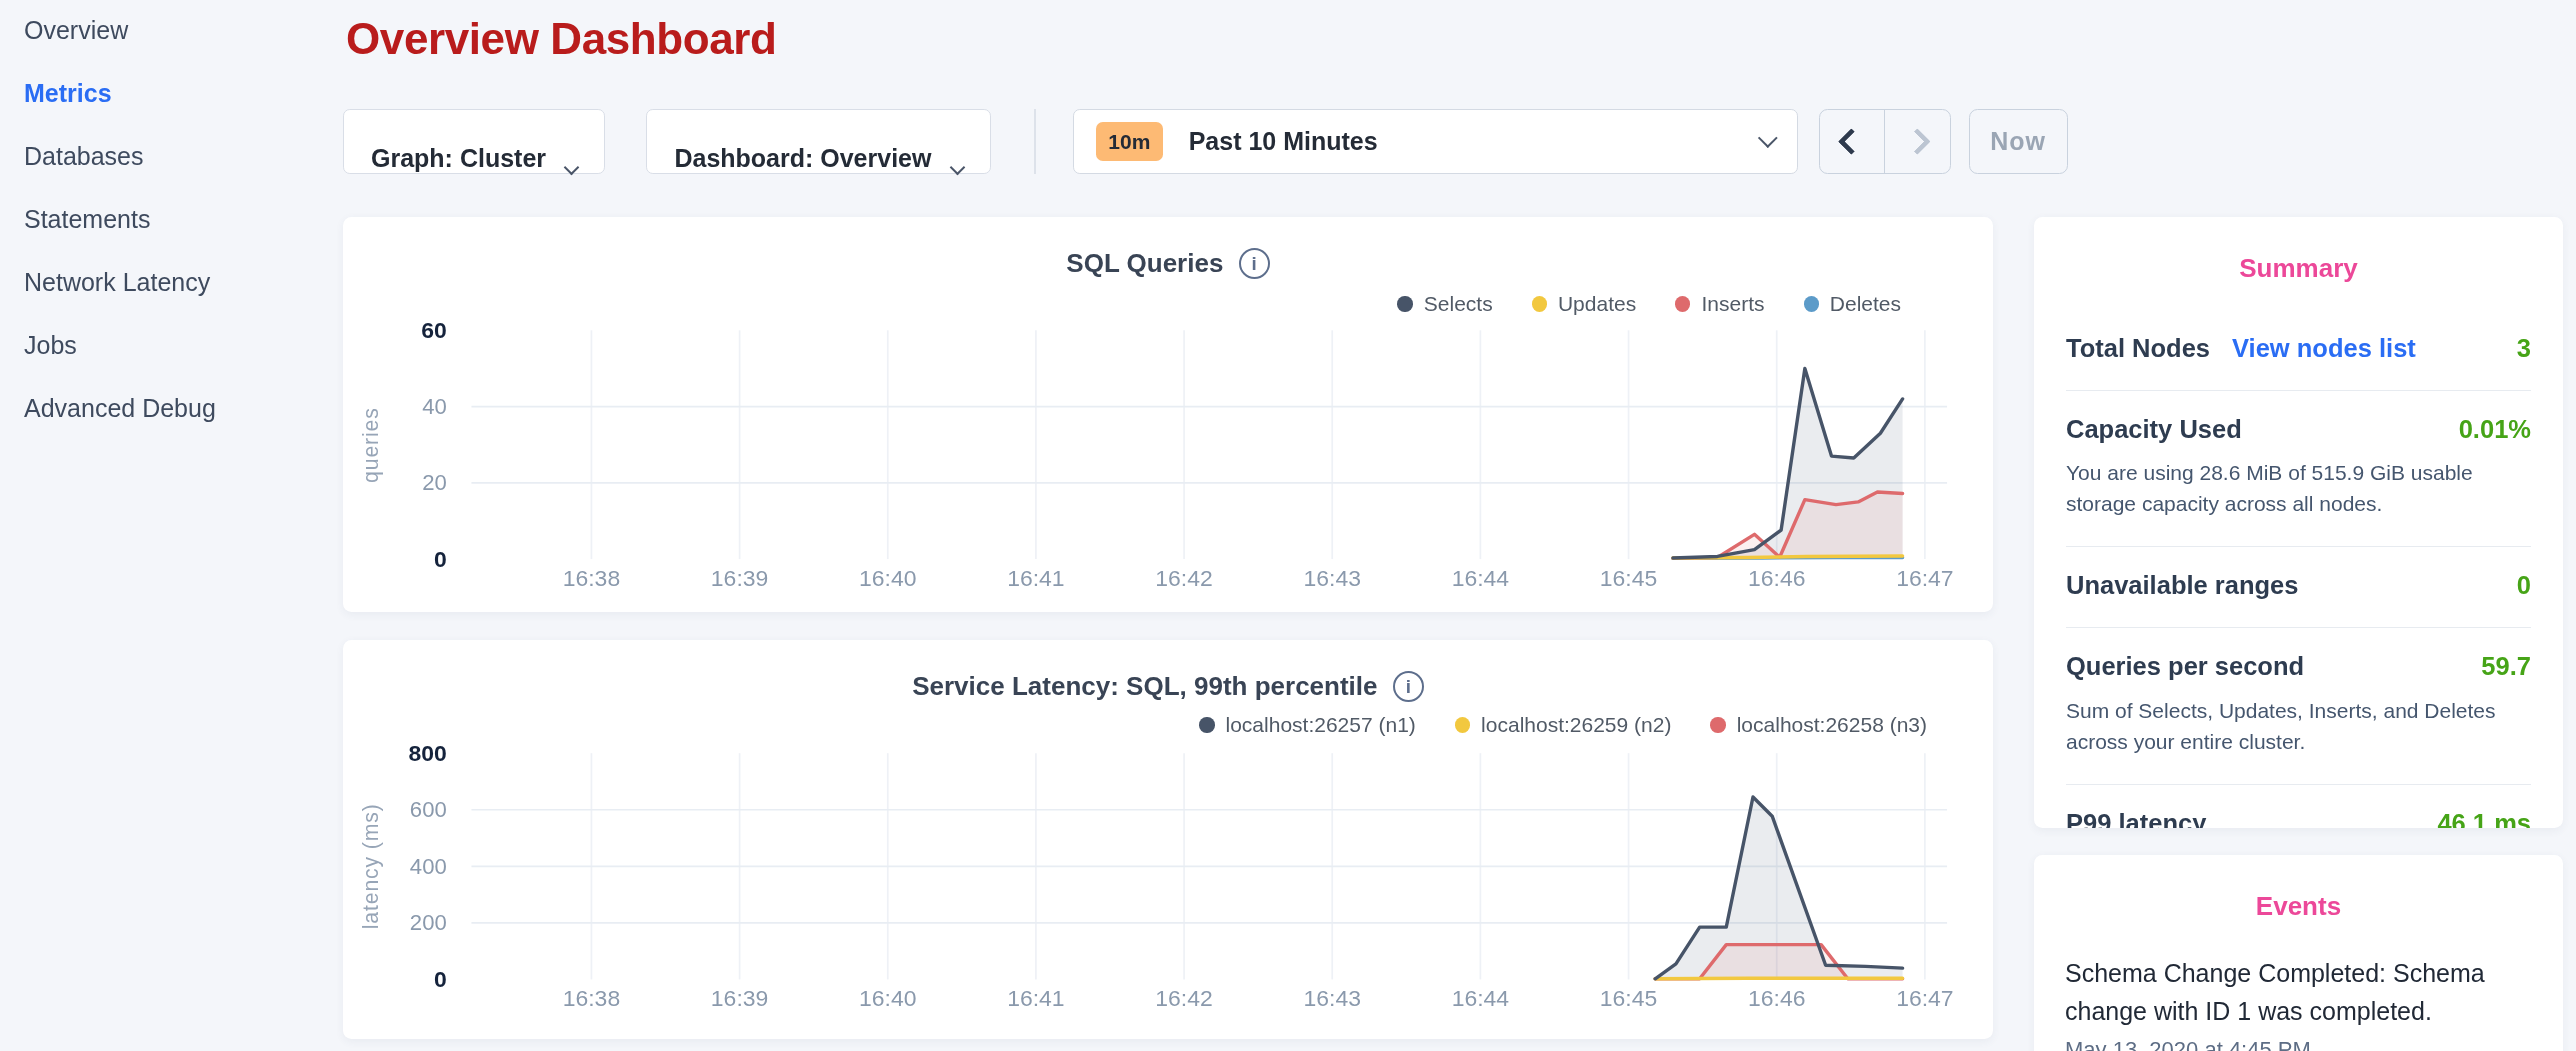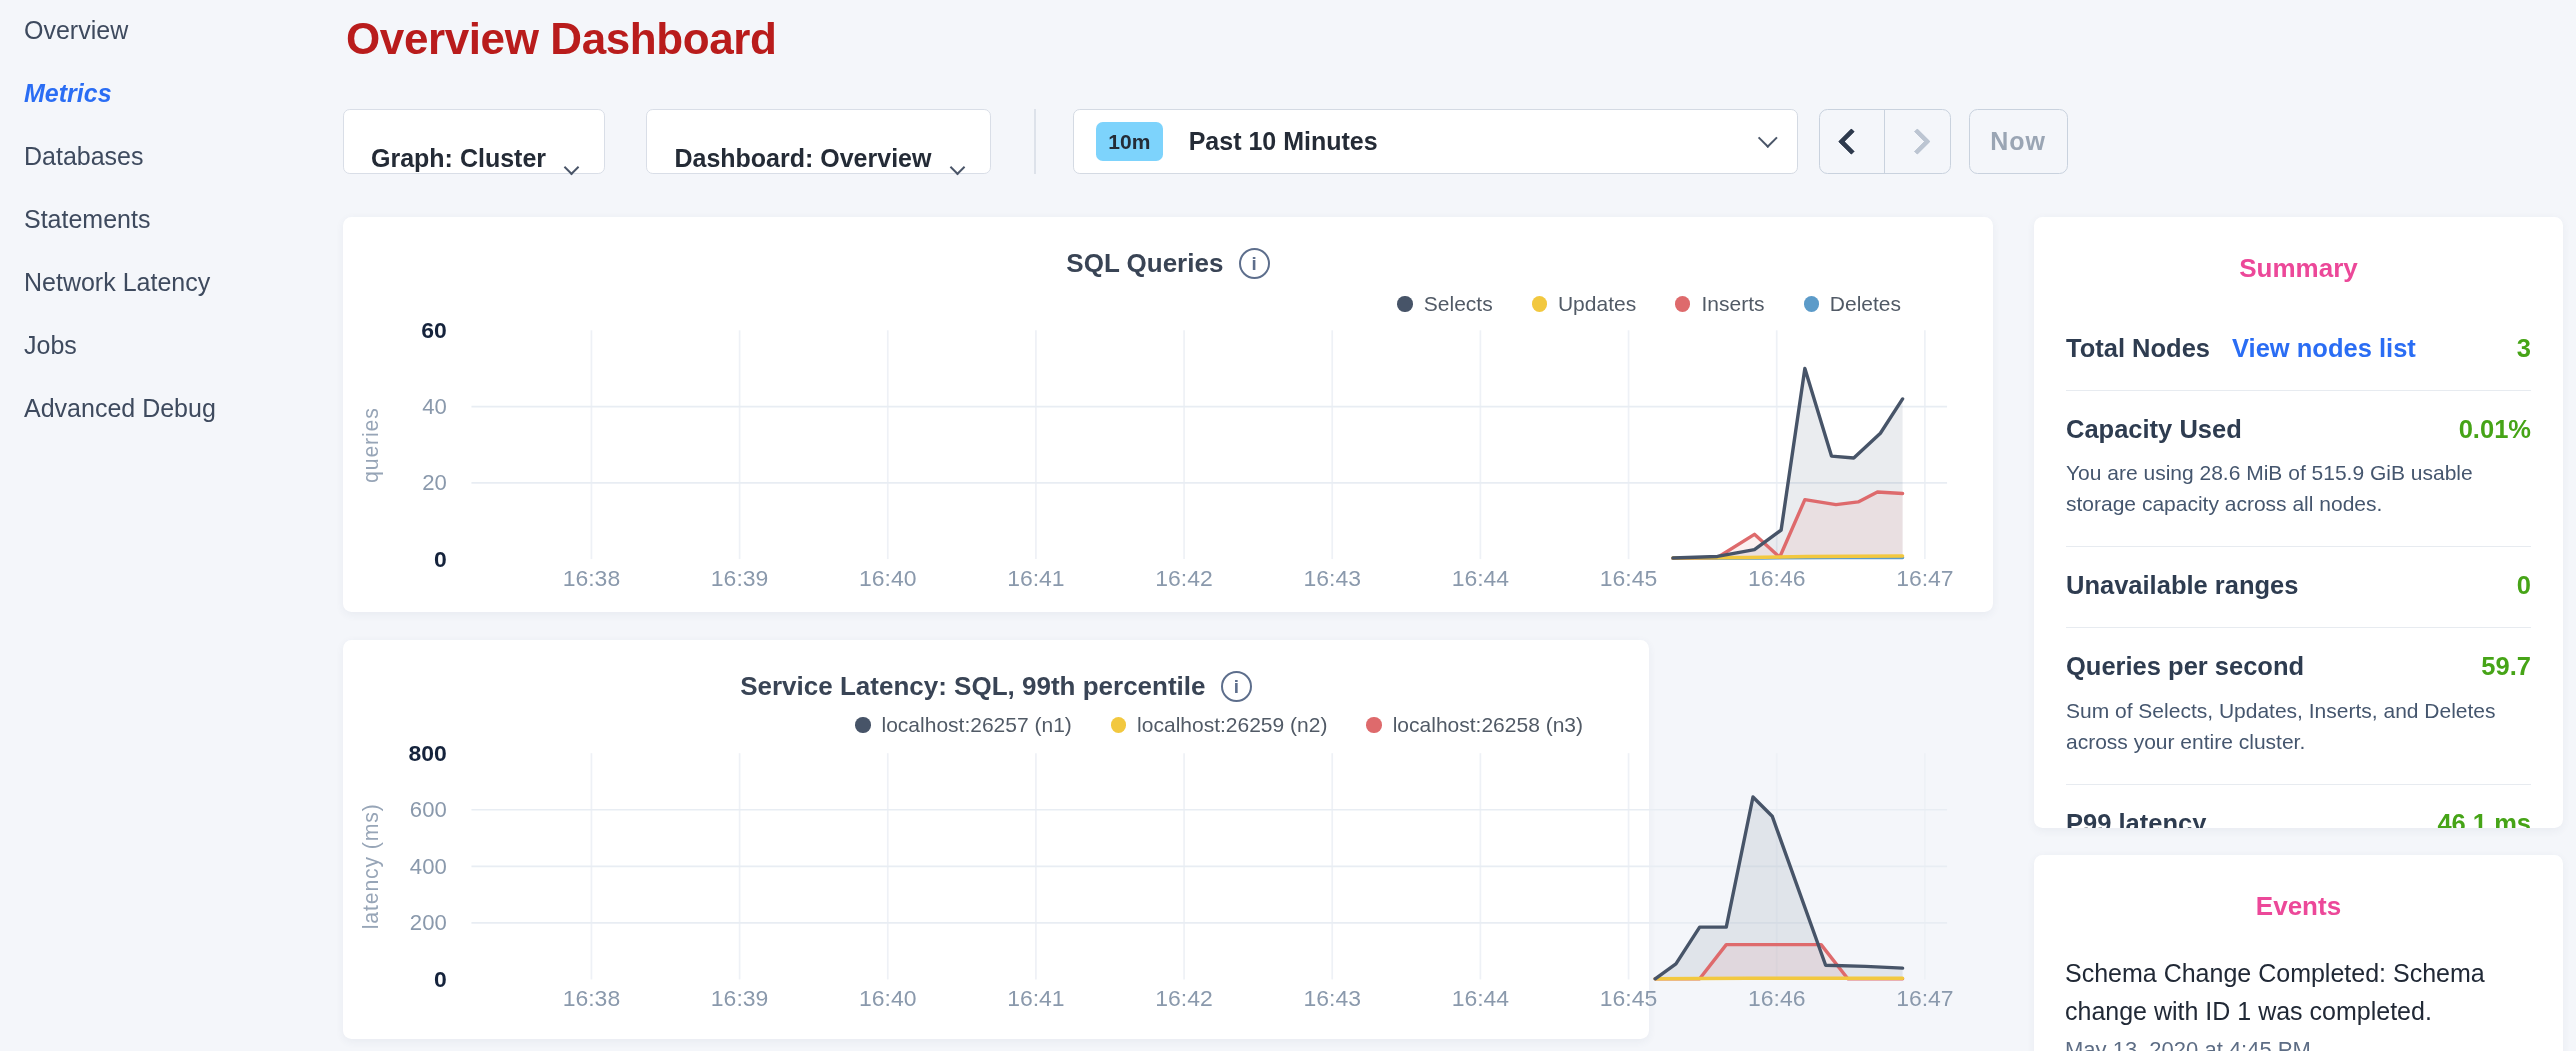--- a/index.html
+++ b/index.html
@@ -12,21 +12,21 @@
     color: #242b36;
   }
 
   
   .sidebar { position: absolute; left: 24px; top: 12.8px; width: 289px; }
   .sidebar ul { list-style: none; }
   .sidebar li {
     height: 34px; line-height: 34px; margin-bottom: 29px;
     font-size: 25px; color: #3e4a5e; cursor: pointer; white-space: nowrap;
   }
-  .sidebar li.active { color: #2a6df4; font-weight: 700; font-style: italic; }
+  .sidebar li.active { color: #2a6df4; font-weight: 700; }
 
   
   .page-title {
     position: absolute; left: 346px; top: 13.6px;
     font-size: 44px; font-weight: 700; color: #b91c1c; letter-spacing: -0.4px;
   }
 
   .controls { position: absolute; left: 343px; top: 109px; height: 65px; display: flex; align-items: stretch; }
   .dropdown {
     background: #fff; border: 1.7px solid #d9dee7; border-radius: 6.8px;
@@ -34,21 +34,21 @@
     font-size: 25px; font-weight: 700; color: #242b36; cursor: pointer;
   }
   .dropdown + .dropdown { margin-left: 41px; }
   .v-divider { width: 1.7px; background: #dde2ea; margin: 0 37px 0 43px; }
 
   .time-selector {
     width: 725px; background: #fff; border: 1.7px solid #d4dae3; border-radius: 6.8px;
     display: flex; align-items: center; padding: 0 22px; gap: 25.5px; cursor: pointer;
   }
   .range-badge {
-    background: #7dd3fc; border-radius: 6.8px; padding: 7.7px 12.8px;
+    background: #fdba74; border-radius: 6.8px; padding: 7.7px 12.8px;
     font-size: 21px; font-weight: 700; color: #242b36;
   }
   .range-label { font-size: 25px; font-weight: 700; color: #242b36; flex: 1; }
 
   .chev { display: inline-block; width: 13.6px; height: 13.6px; border-right: 2.6px solid #4a5568; border-bottom: 2.6px solid #4a5568; transform: rotate(45deg); margin-top: -6.8px; }
   .chev.small { width: 11px; height: 11px; }
 
   .arrow-group {
     margin-left: 21px; display: flex; border: 1.7px solid #c9d2de; border-radius: 8.5px; overflow: hidden;
   }
@@ -58,21 +58,21 @@
   .chev-right { width: 18.7px; height: 18.7px; border-right: 5.1px solid #bcc5d2; border-top: 5.1px solid #bcc5d2; transform: rotate(45deg); border-radius: 1.7px; }
   .now-btn {
     margin-left: 18px; width: 99px; border: 1.7px solid #c9d2de; border-radius: 8.5px;
     display: flex; align-items: center; justify-content: center;
     font-size: 25px; font-weight: 700; color: #9aa5b4; cursor: pointer; letter-spacing: 0.9px;
   }
 
   
   .card { position: absolute; background: #fff; border-radius: 8.5px; box-shadow: 0 2.6px 8.5px rgba(55,70,95,0.06); }
   #chart-card-1 { left: 343px; top: 217px; width: 1650px; height: 395px; }
-  #chart-card-2 { left: 343px; top: 640px; width: 1306px; height: 399px; }
+  #chart-card-2 { left: 343px; top: 640px; width: 1650px; height: 399px; }
   #summary-card { left: 2034px; top: 217px; width: 529px; height: 611px; overflow: hidden; }
   #events-card  { left: 2034px; top: 855px; width: 529px; height: 223px; }
 
   .chart-title-row {
     position: absolute; top: 31px; left: 0; width: 100%;
     display: flex; justify-content: center; align-items: center; gap: 15.3px;
   }
   .chart-title { font-size: 26px; font-weight: 700; color: #394455; }
   .info-icon {
     width: 31px; height: 31px; border: 2.6px solid #5d6e8c; border-radius: 50%;

